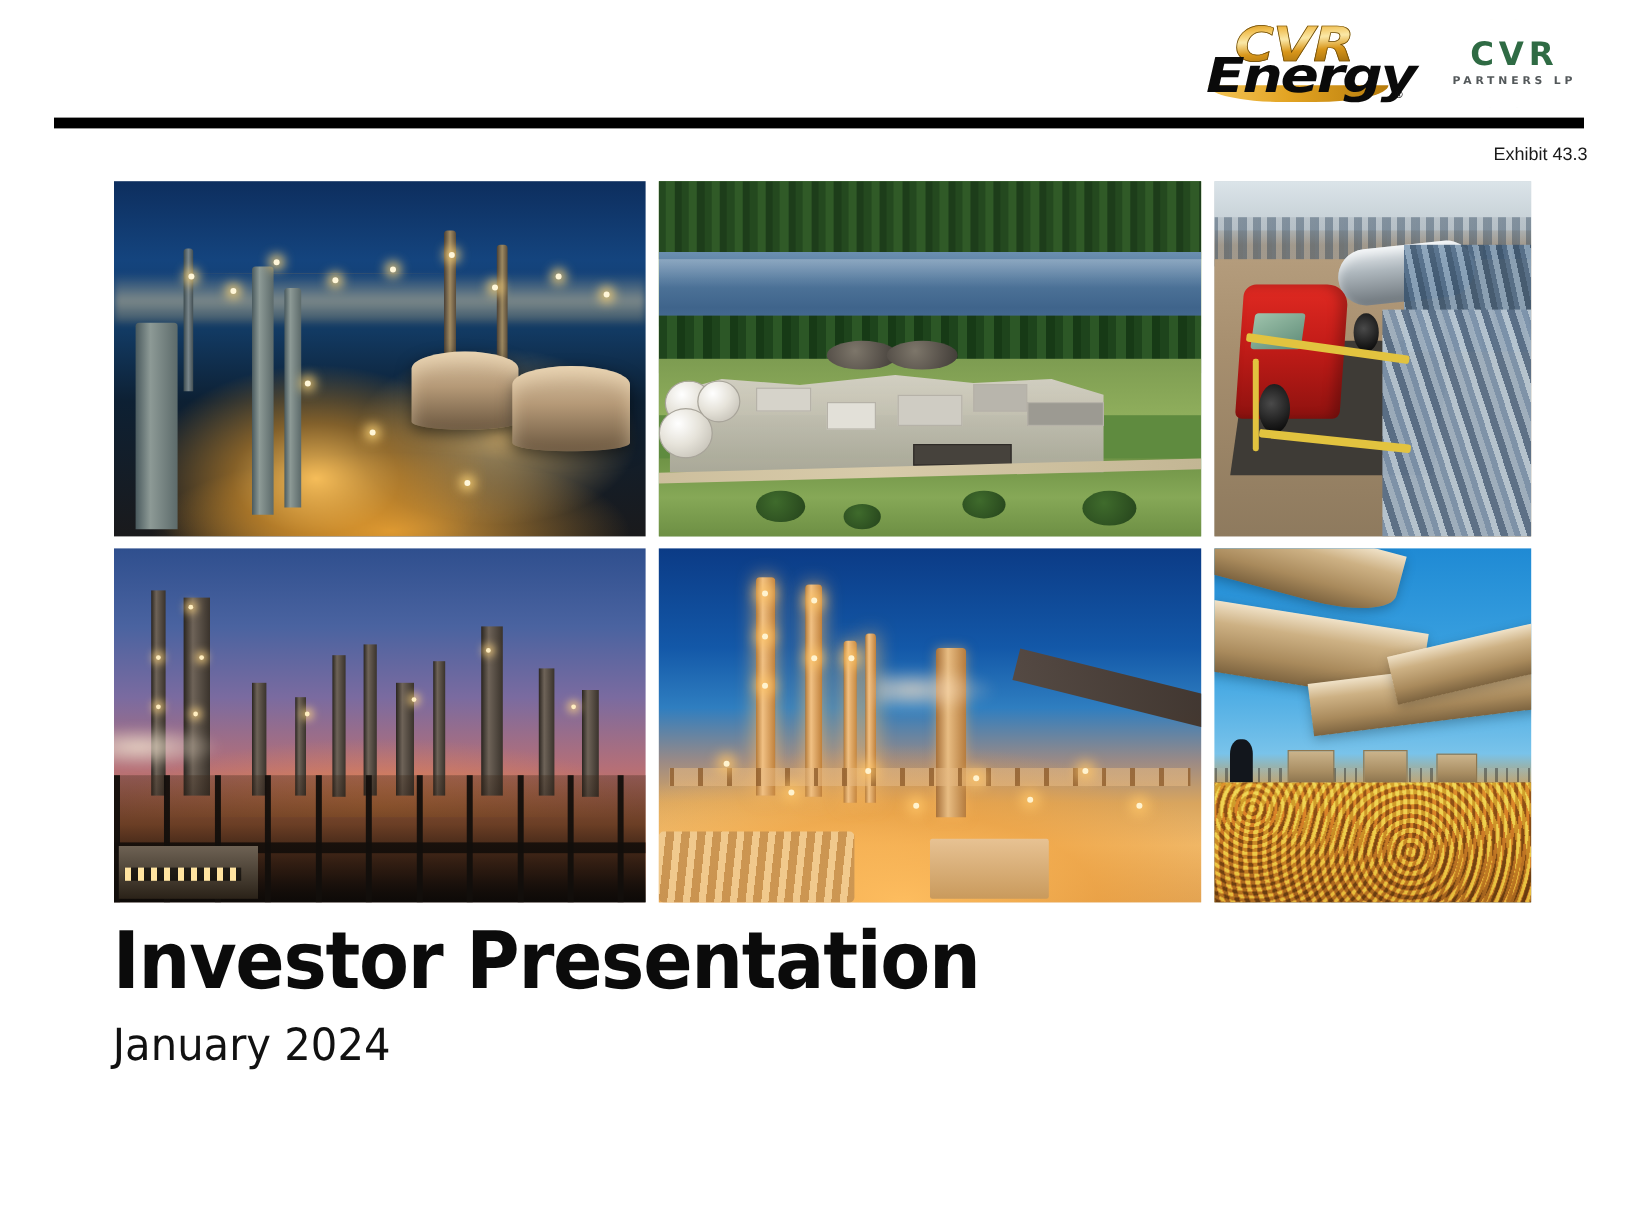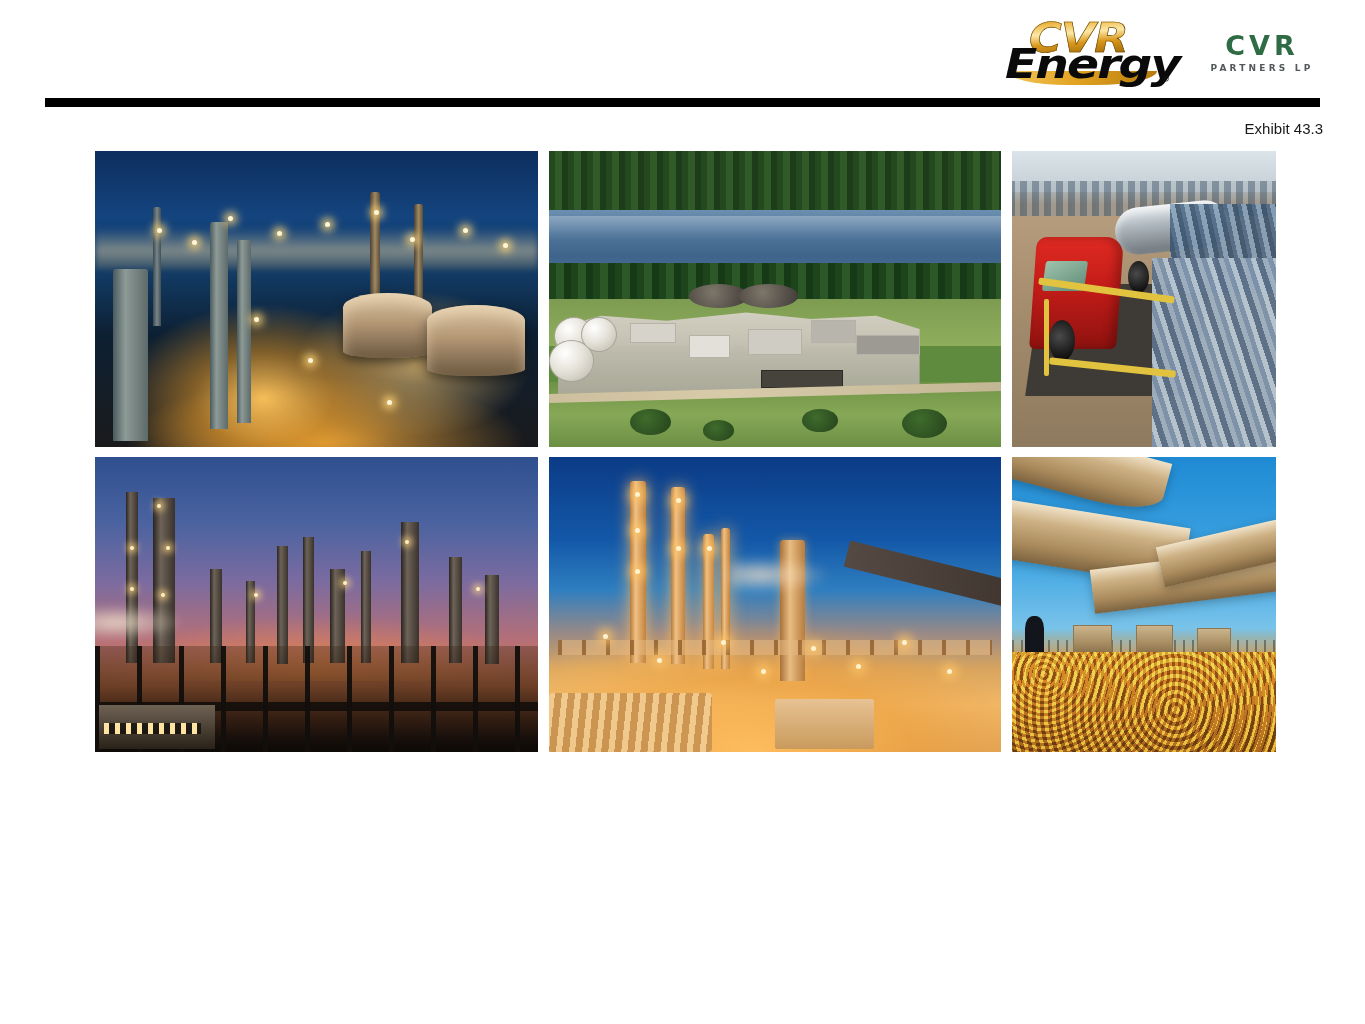--- a/index.html
+++ b/index.html
@@ -622,14 +622,18 @@
       <div class="p6-pipe pd"></div>
       <div class="p6-pier v1"></div>
       <div class="p6-pier v2"></div>
       <div class="p6-pier v3"></div>
       <div class="p6-person"></div>
       <div class="p6-gravel"></div>
     </div>
 
   </div>
 
+  <div class="title-block">
+    <div class="slide-title">Investor Presentation</div>
+    <div class="slide-subtitle">January 2024</div>
+  </div>
 
 </div>
 
 </body></html>

